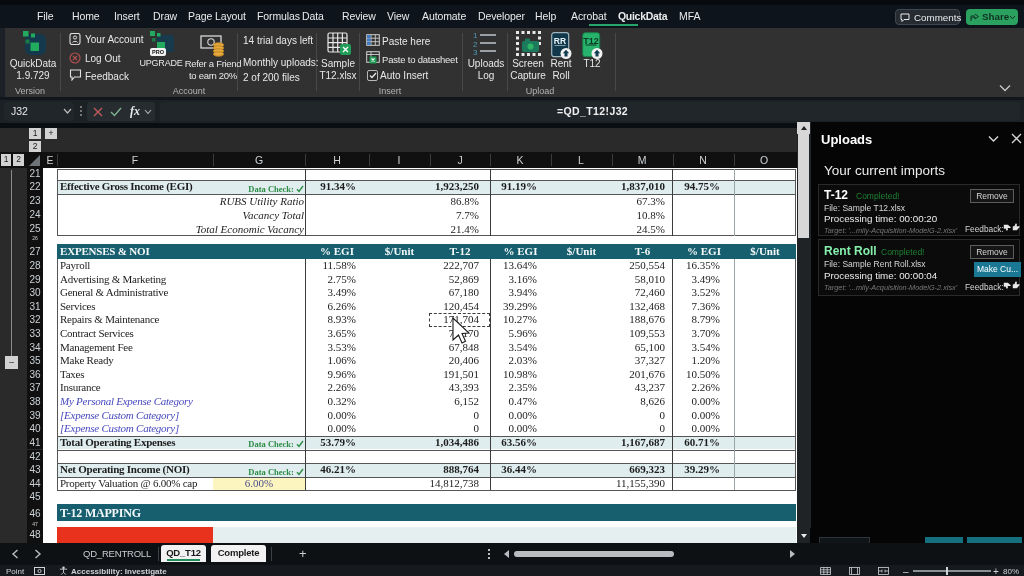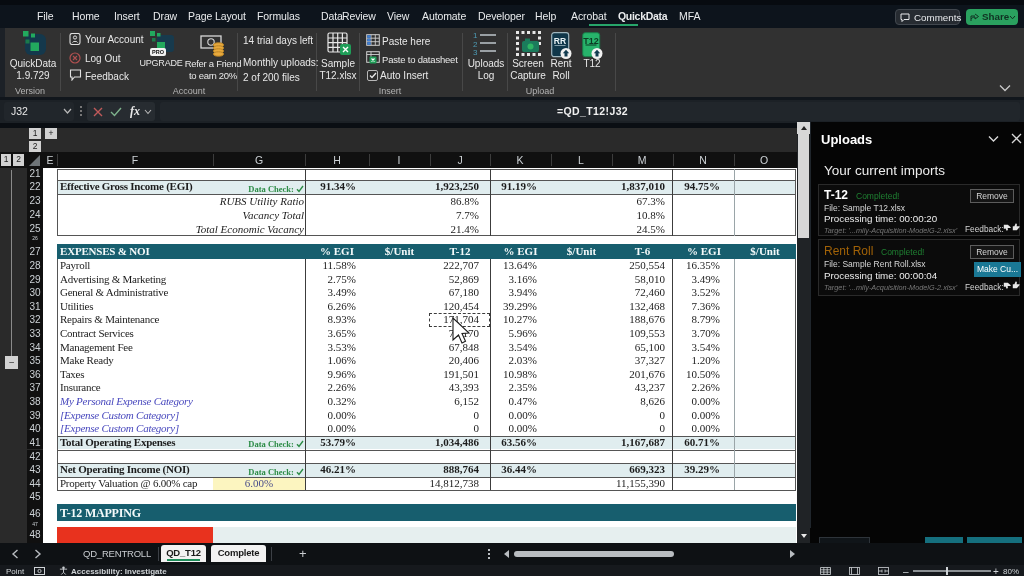--- a/index.html
+++ b/index.html
@@ -64,21 +64,21 @@
 <body>
 
 <div id="menubar"></div>
 <div id="topstrip"></div>
 <span class="mitem" style="left:10px">File</span>
 <span class="mitem" style="left:45px">Home</span>
 <span class="mitem" style="left:87px">Insert</span>
 <span class="mitem" style="left:126px">Draw</span>
 <span class="mitem" style="left:161px">Page Layout</span>
 <span class="mitem" style="left:230px">Formulas</span>
-<span class="mitem" style="left:294px">Data</span>
+<span class="mitem" style="left:275px">Data</span>
 <span class="mitem" style="left:315px">Review</span>
 <span class="mitem" style="left:360px">View</span>
 <span class="mitem" style="left:395px">Automate</span>
 <span class="mitem" style="left:451px">Developer</span>
 <span class="mitem" style="left:508px">Help</span>
 <span class="mitem" style="left:544px">Acrobat</span>
 <span class="mitem" style="left:591px;font-weight:bold;letter-spacing:-0.3px">QuickData</span>
 <span class="mitem" style="left:652px">MFA</span>
 <div id="qdtab-underline"></div>
 <div class="topbtn" style="left:895px;width:65px;background:#262b31;border:1px solid #41474e;color:#e8eaec;padding-left:18px;">Comments</div>
@@ -388,21 +388,21 @@
     </div>
   <div class="grow" style="top:118.2px;height:13.6px;line-height:13.6px">
       <span class="lab">General &amp; Administrative</span>
       <span class="pH">3.49%</span>
       <span class="vJ">67,180</span>
       <span class="pK">3.94%</span>
       <span class="vM">72,460</span>
       <span class="pN">3.52%</span>
     </div>
   <div class="grow" style="top:131.8px;height:13.6px;line-height:13.6px">
-      <span class="lab">Utilities</span>
+      <span class="lab">Services</span>
       <span class="pH">6.26%</span>
       <span class="vJ">120,454</span>
       <span class="pK">39.29%</span>
       <span class="vM">132,468</span>
       <span class="pN">7.36%</span>
     </div>
   <div class="grow" style="top:145.4px;height:13.6px;line-height:13.6px">
       <span class="lab">Repairs &amp; Maintenance</span>
       <span class="pH">8.93%</span>
       <span class="vJ">171,704</span>
@@ -557,21 +557,21 @@
     <span class="abs" style="left:146px;top:39px;font-size:8.3px;color:#d6d6d6">Feedback:</span>
     <svg class="abs" style="left:184px;top:39px" width="8" height="8" viewBox="0 0 10 10">
         <path d="M1 1h2v5H1z M3 5l1.5 3.5c1.2 0 1.8-.7 1.6-1.8L5.8 5H9c.8-.1.8-1 .3-1.3L6 1H3z" fill="#e8e8e8"></path>
       </svg>
     <svg class="abs" style="left:193px;top:38px" width="8" height="8" viewBox="0 0 10 10">
         <path d="M1 9h2V4H1z M3 4L4.5.5c1.2 0 1.8.7 1.6 1.8L5.8 4H9c.8.1.8 1 .3 1.3L6 9H3z" fill="#e8e8e8"></path>
       </svg>
   </div>
 
   <div class="card" style="top:117px;height:57px">
-    <span class="abs" style="left:5px;top:4px;font-size:12px;font-weight:normal;color:#a16207">Rent Roll</span>
+    <span class="abs" style="left:5px;top:4px;font-size:12px;font-weight:bold;color:#86efac">Rent Roll</span>
     <span class="abs" style="left:62px;top:7px;font-size:8.5px;color:#1f8032">Completed!</span>
     <div class="removebtn" style="top:5px">Remove</div>
     <span class="abs" style="left:5px;top:19px;font-size:8.5px;color:#d6d6d6">File: Sample Rent Roll.xlsx</span>
     <span class="abs" style="left:5px;top:30px;font-size:9.8px;color:#ededed">Processing time: 00:00:04</span>
     <div class="abs" style="left:155px;top:22px;width:47px;height:15px;background:#1a7895;color:#fff;font-size:8.5px;text-align:center;line-height:15px">Make Cu...</div>
     <span class="abs" style="left:5px;top:43px;font-size:7.3px;font-style:italic;color:#787878">Target: '...mily-Acquisition-ModelG-2.xlsx'</span>
     <span class="abs" style="left:146px;top:41.5px;font-size:8.3px;color:#d6d6d6">Feedback:</span>
     <svg class="abs" style="left:184px;top:41.5px" width="8" height="8" viewBox="0 0 10 10">
         <path d="M1 1h2v5H1z M3 5l1.5 3.5c1.2 0 1.8-.7 1.6-1.8L5.8 5H9c.8-.1.8-1 .3-1.3L6 1H3z" fill="#e8e8e8"></path>
       </svg>

